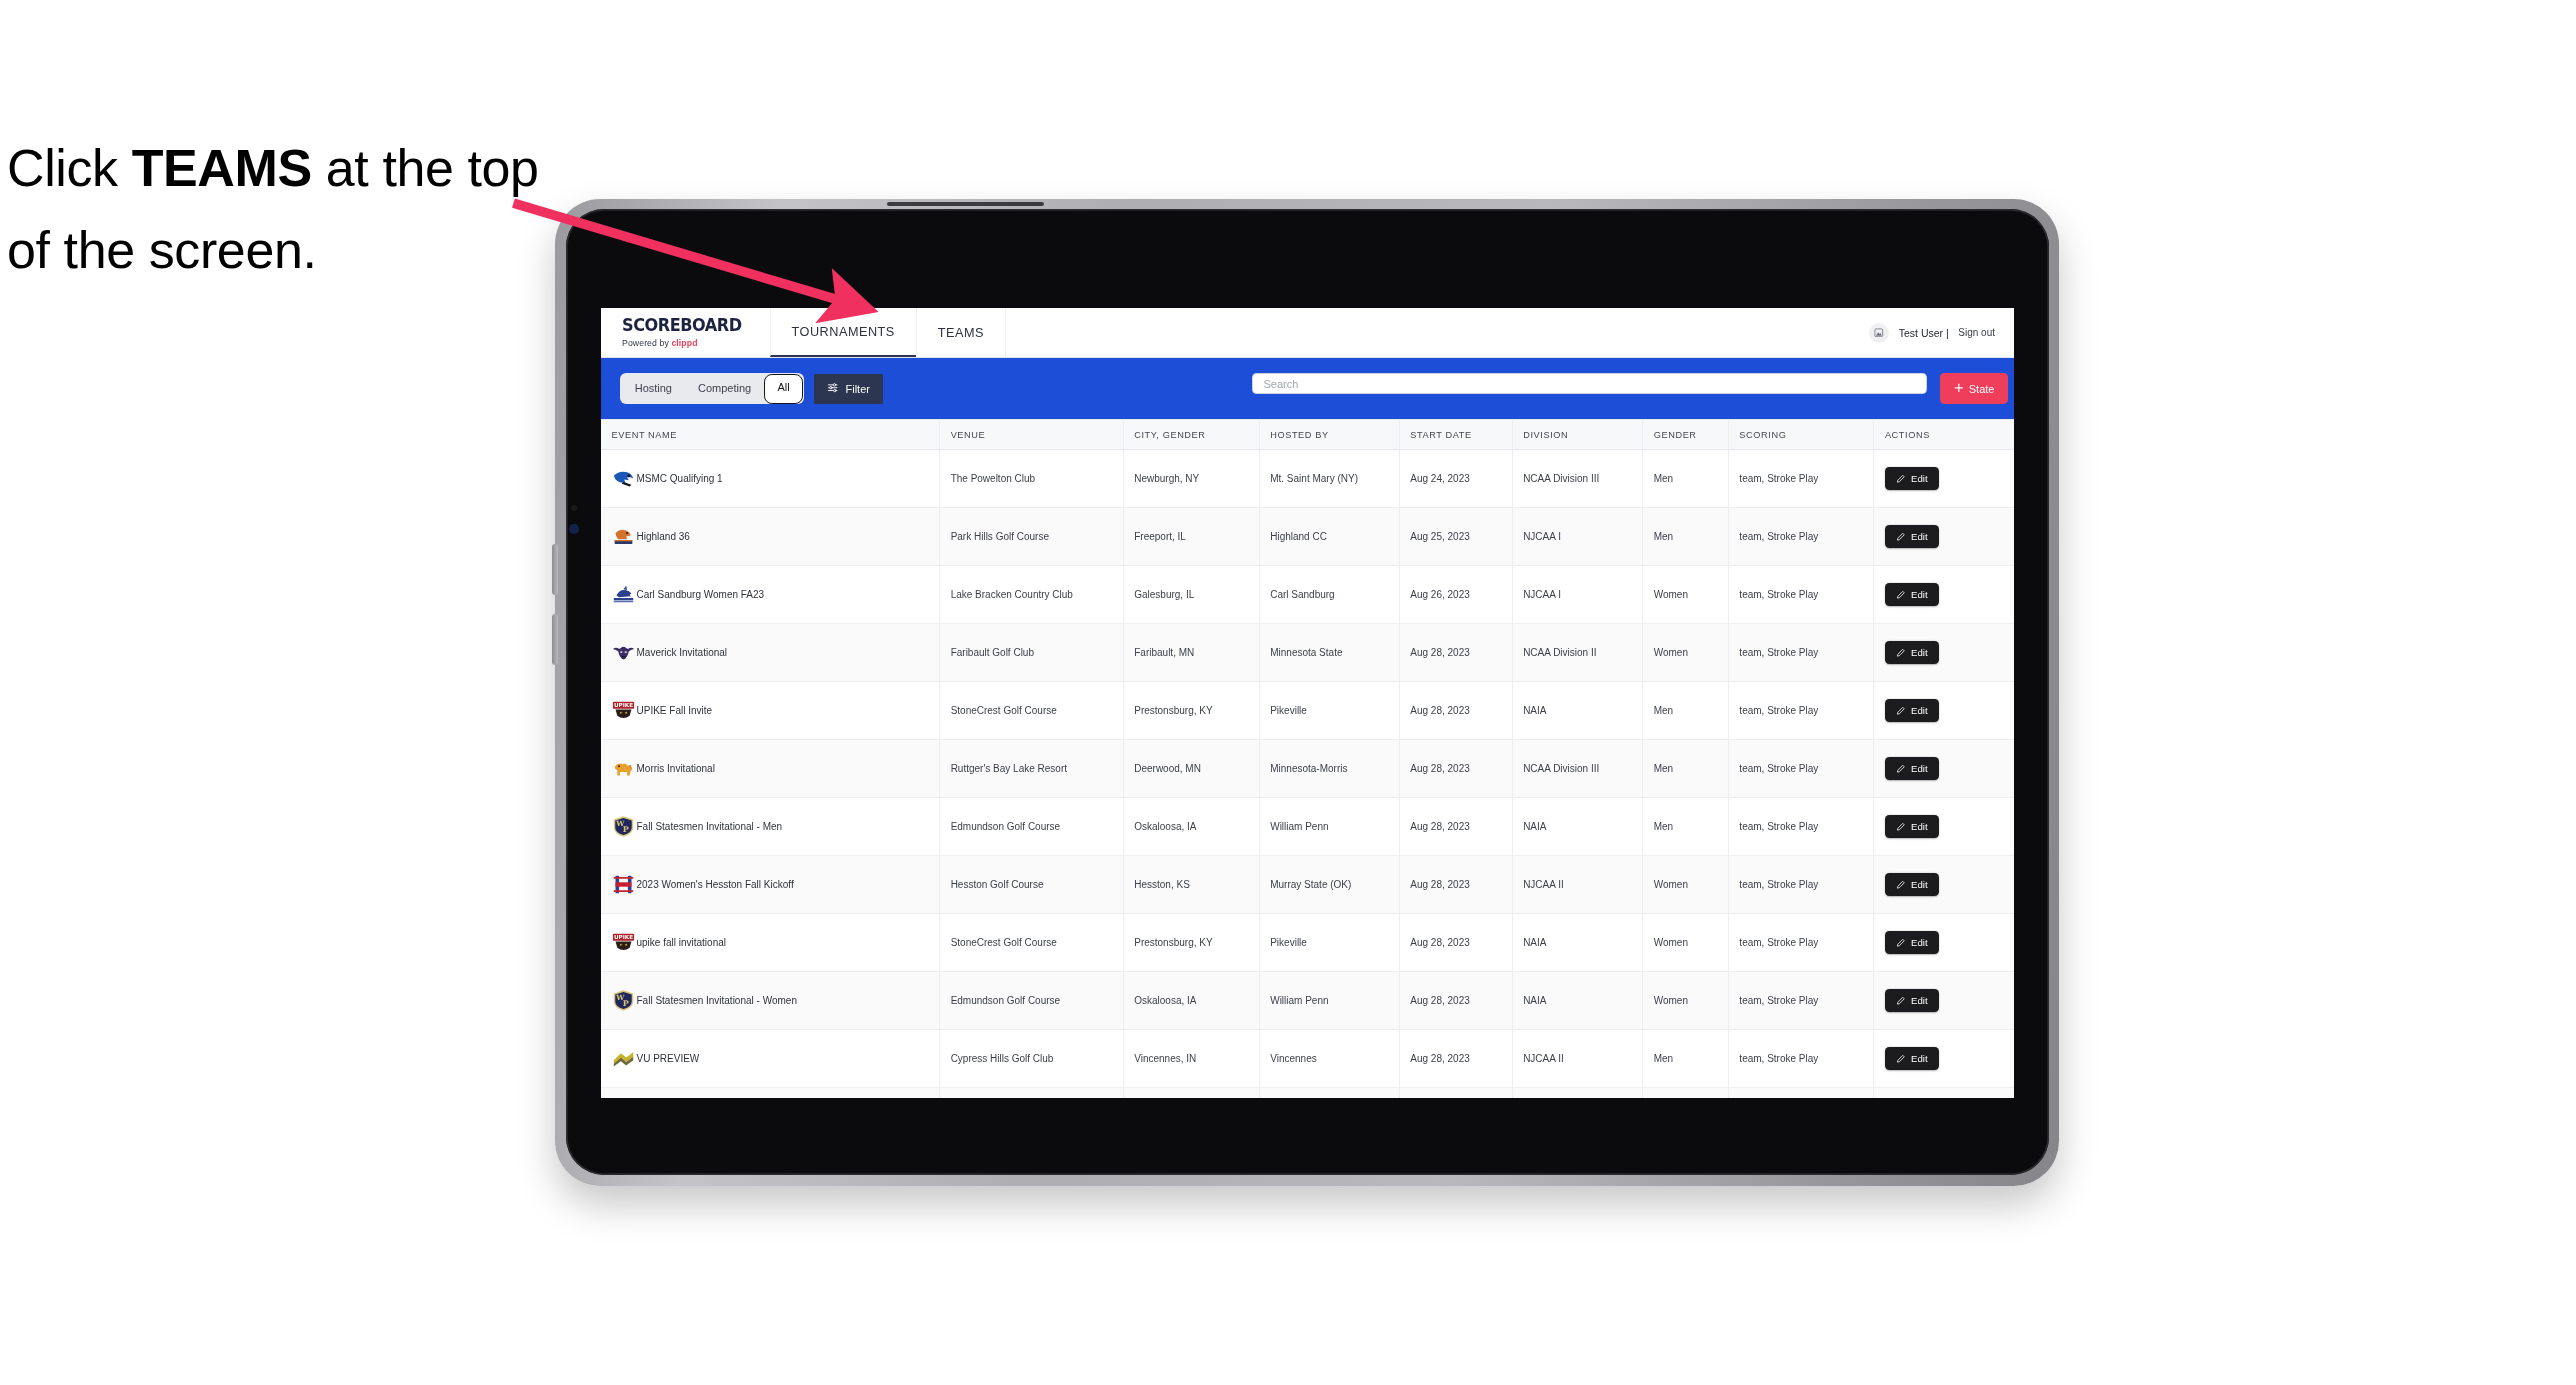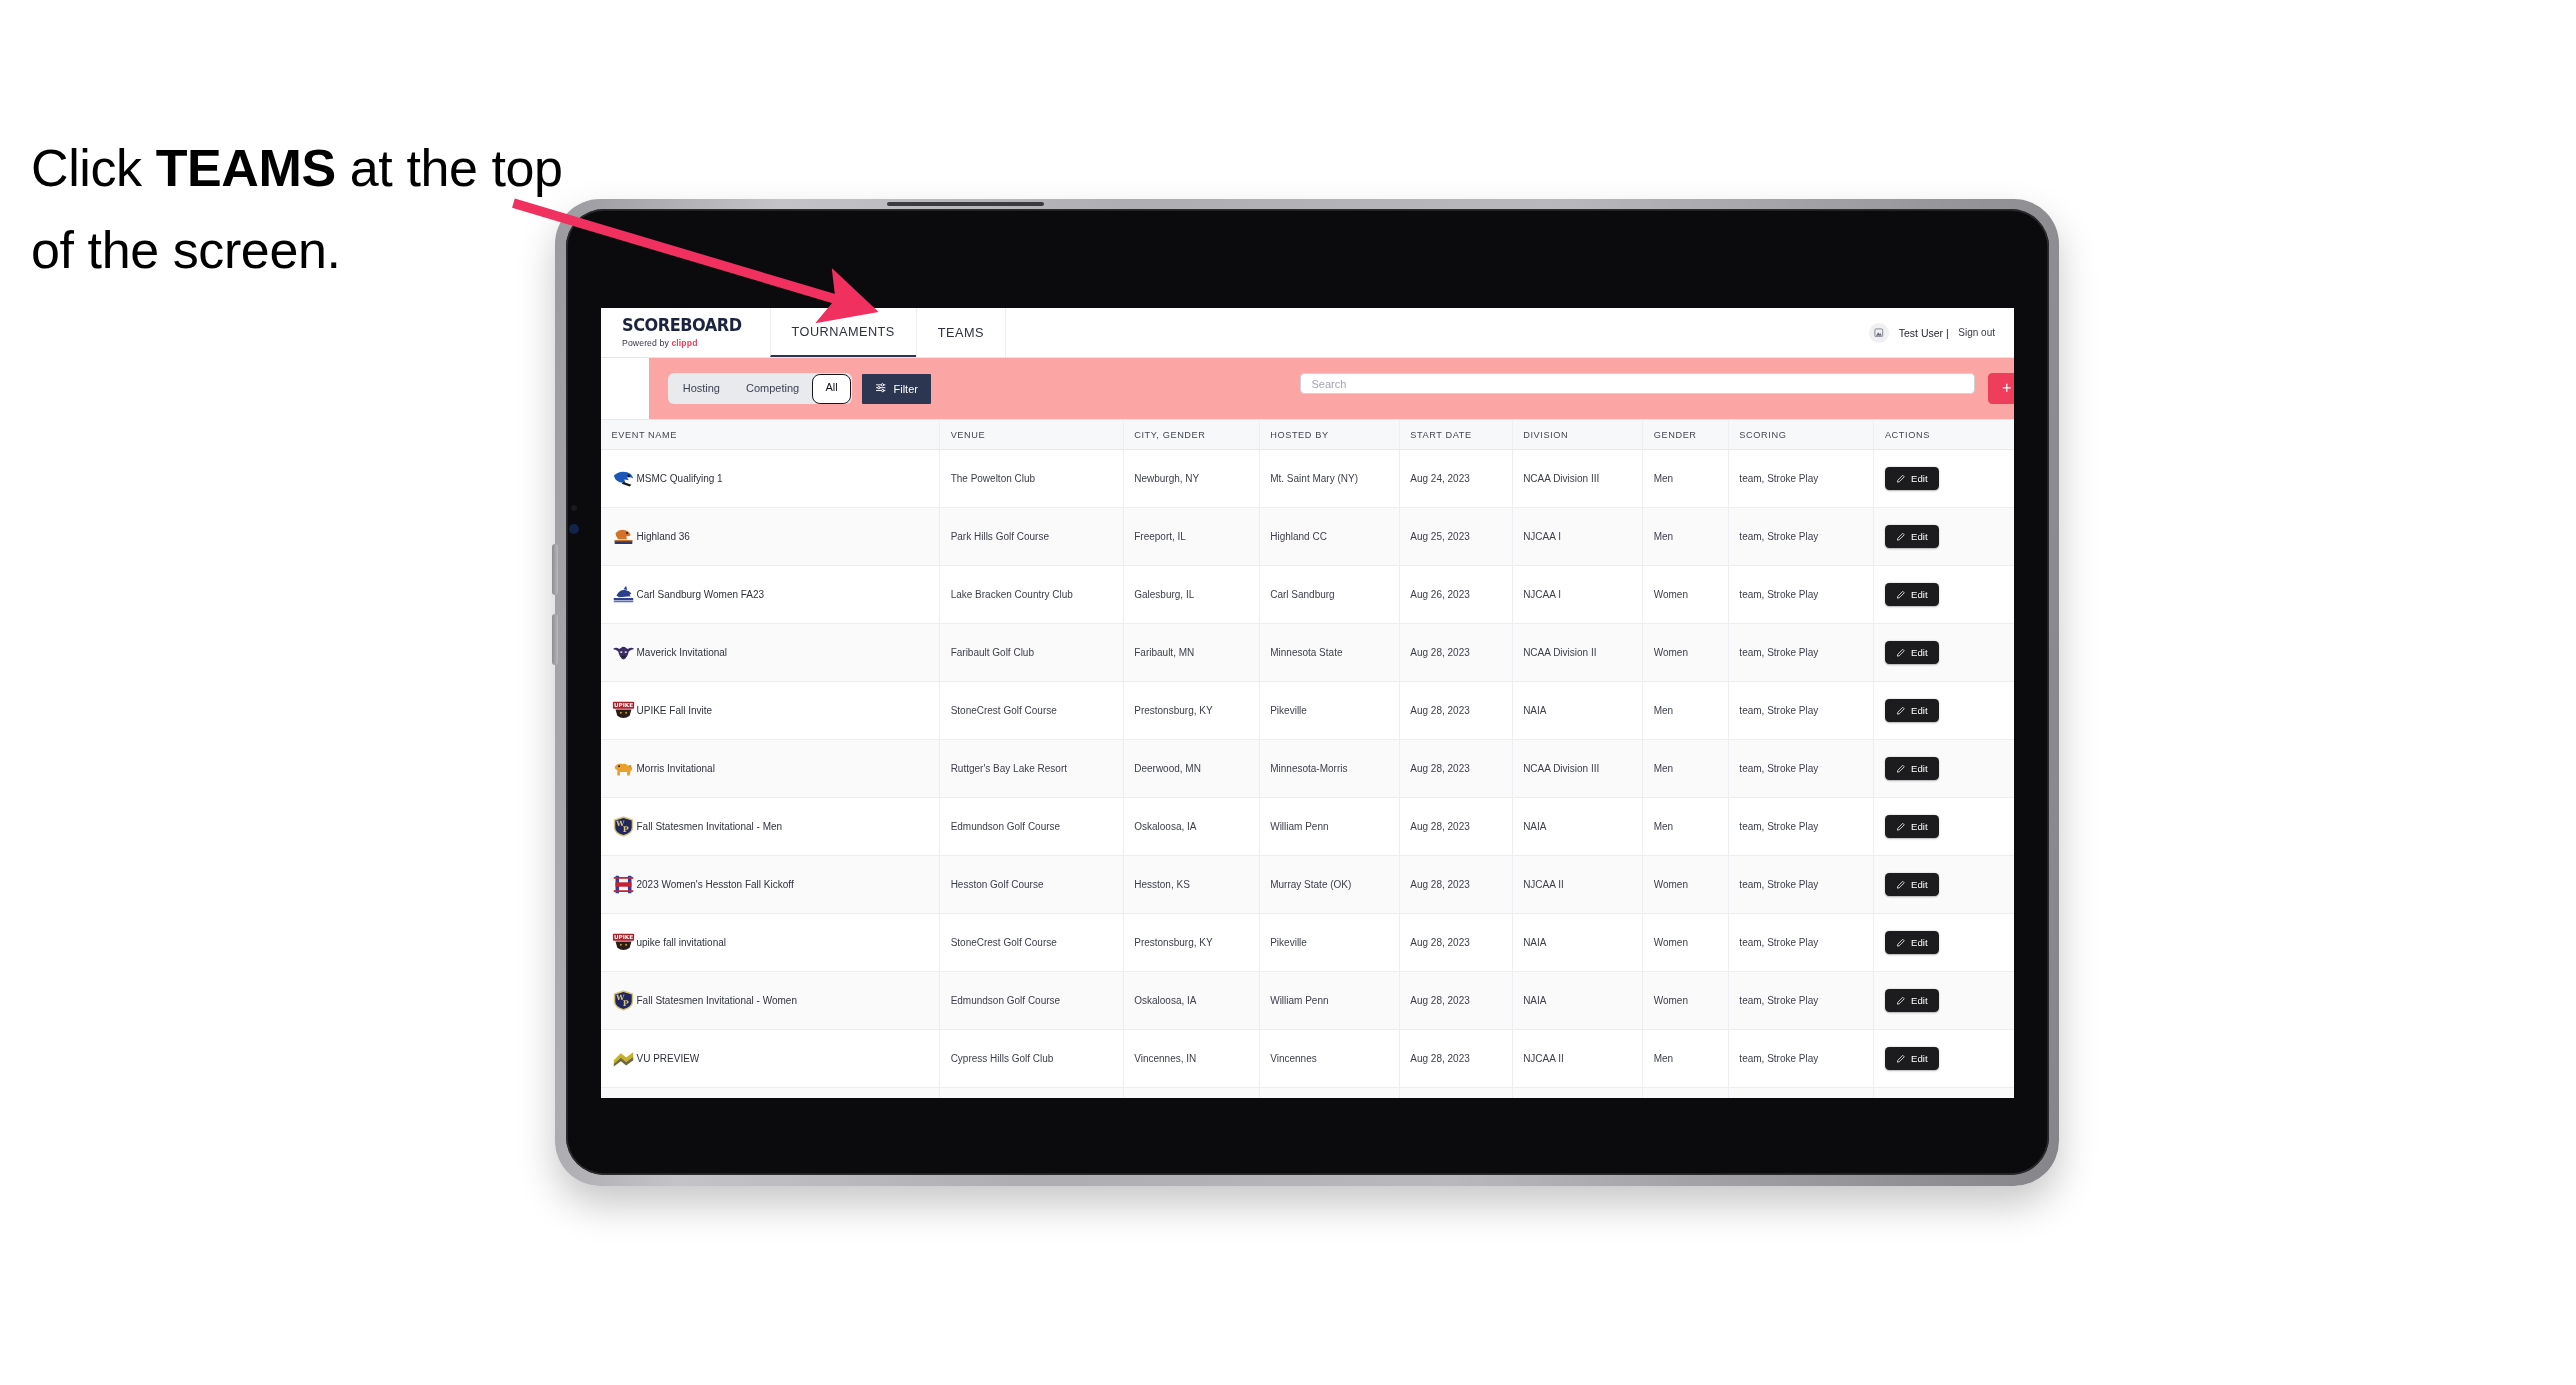--- a/index.html
+++ b/index.html
@@ -6,21 +6,21 @@
   body{
     width:2576px;height:1386px;
     background:#ffffff;
     font-family:"Liberation Sans","DejaVu Sans",sans-serif;
     overflow:hidden;position:relative;
   }
 
   
   #instruction{
     position:absolute;left:7px;top:127px;width:559px;
-    font-size:52px;line-height:1.58;color:#000;letter-spacing:-0.4px;margin-left:24px;
+    font-size:52px;line-height:1.58;color:#000;letter-spacing:-0.4px;
   }
   #instruction .strong{font-weight:bold;}
 
   
   #arrow-svg{position:absolute;left:489px;top:175px;width:419px;height:201px;overflow:visible;}
 
   
   #tablet{
     position:absolute;left:555px;top:199px;width:1504px;height:987px;
     border-radius:45px;
@@ -68,21 +68,21 @@
     width:20px;height:20px;border-radius:50%;background:#f0f0f2;
     display:flex;align-items:center;justify-content:center;
   }
   #avatar svg{display:block;}
   #username{font-size:10.5px;color:#23262f;}
   #signout{font-size:10px;color:#3a3d47;cursor:pointer;}
 
   
   #toolbar{
     height:61px;display:flex;align-items:center;padding:0 19px;
-    background:#fca5a5;position:relative;margin-left:48px;
+    background:#1d4ed8;position:relative;
   }
   #segmented{
     display:flex;align-items:center;background:#e9eaee;border-radius:6.1px;
     height:31px;padding:0 1.7px;
   }
   .seg{font-size:11px;color:#3d4150;padding:0 13px;line-height:31px;cursor:pointer;}
   .seg.active{
     background:#fff;border:1.4px solid #14161c;border-radius:7.9px;
     height:28px;line-height:25px;padding:0 12.2px;color:#14161c;
   }

